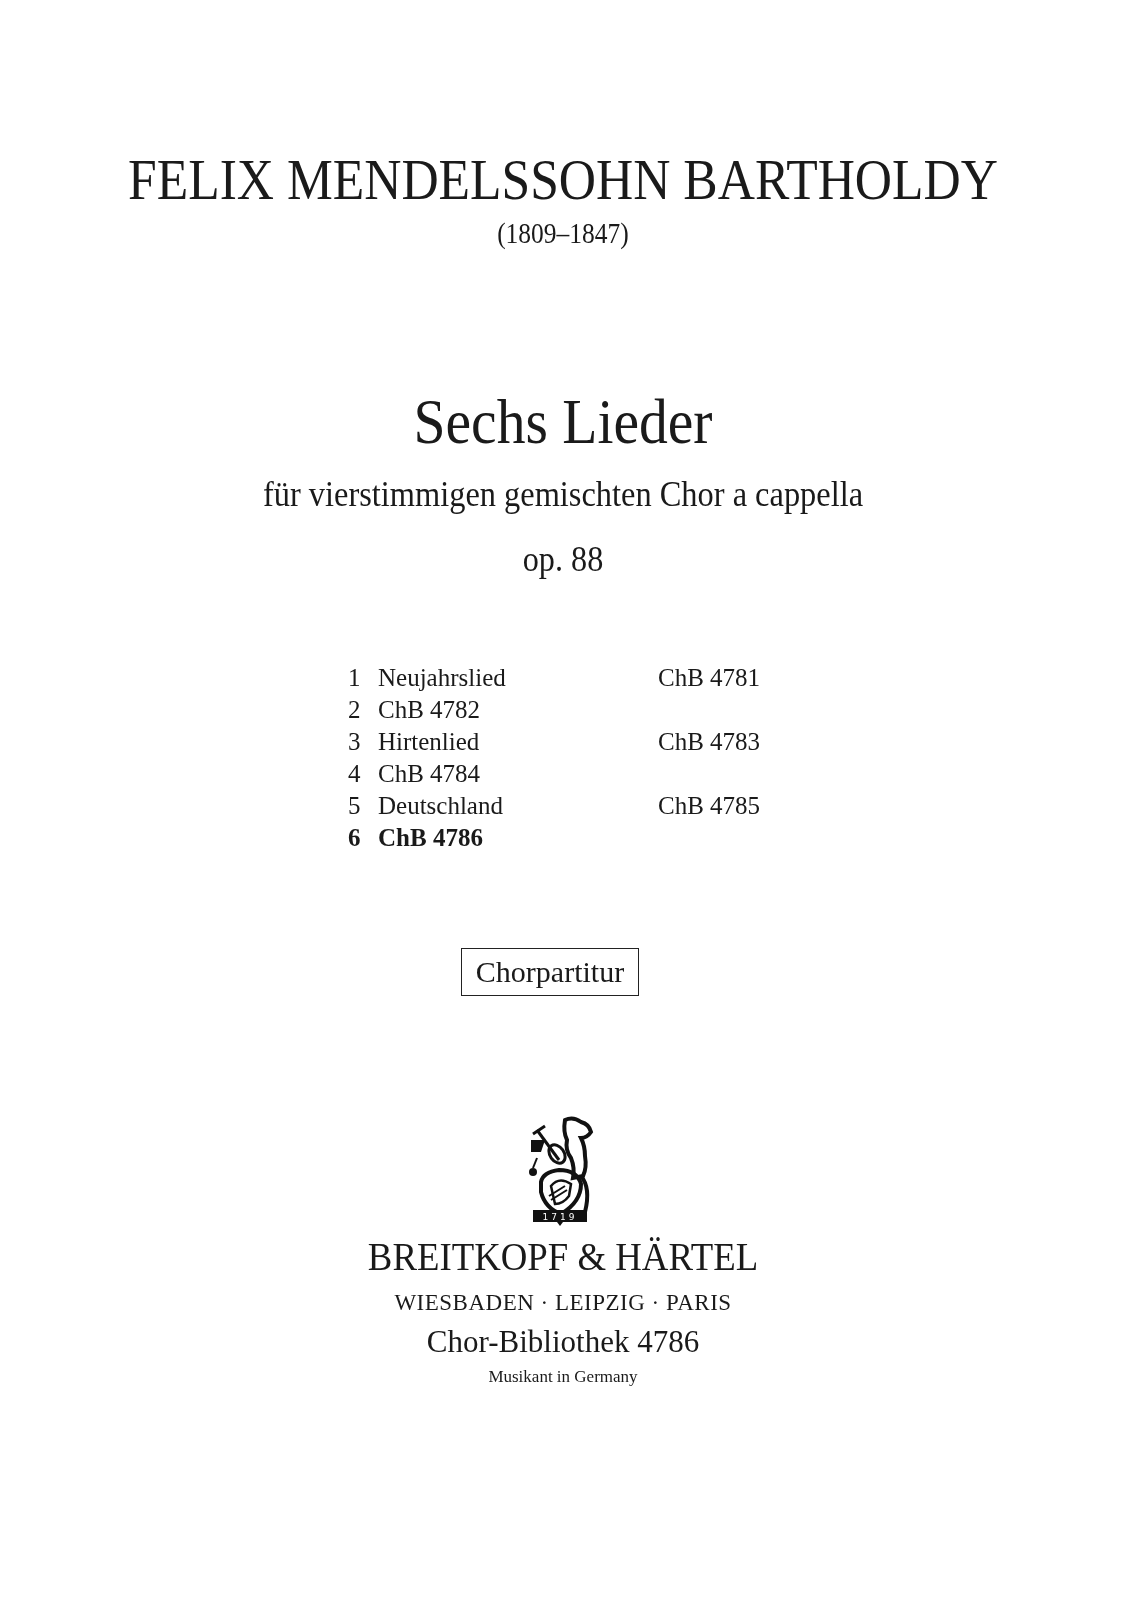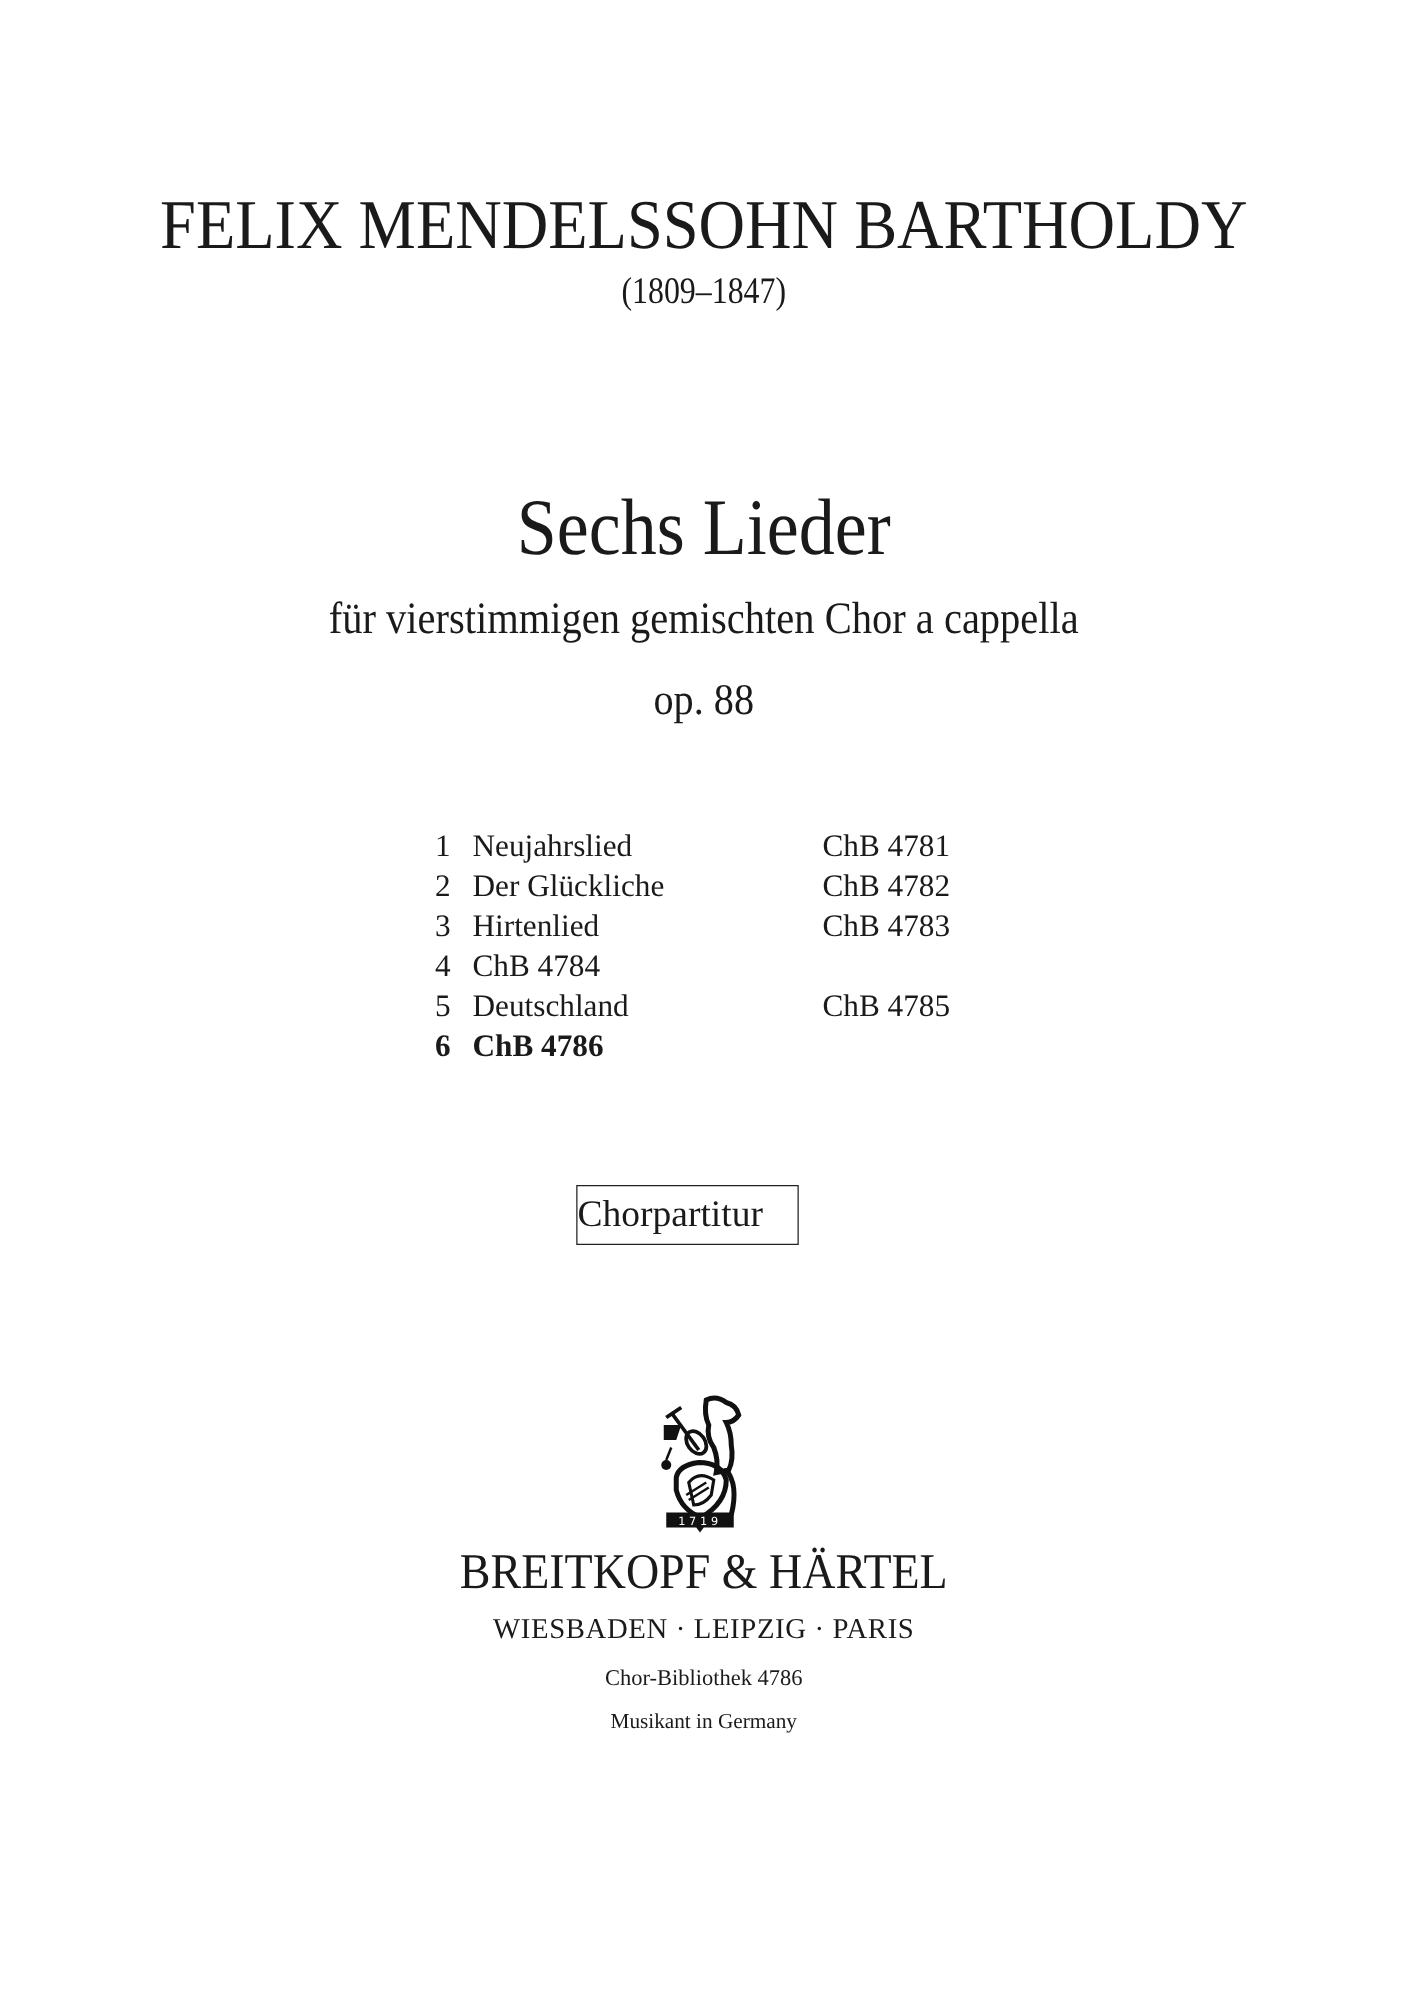--- a/index.html
+++ b/index.html
@@ -23,49 +23,48 @@
     }
     .song-row { display: flex; align-items: baseline; height: 32px; }
     .song-num { width: 30px; flex: none; }
     .song-name { flex: 1; white-space: nowrap; }
     .song-code { width: 100px; text-align: right; flex: none; white-space: nowrap; }
     .song-row.bold { font-weight: bold; }
 
     .edition-box {
       position: absolute; top: 948px; left: 461px; width: 178px; height: 48px;
       border: 1.5px solid #222; box-sizing: border-box;
-      font-size: 30px; line-height: 46px; 
+      font-size: 30px; line-height: 46px; text-align: center;
     }
 
     .logo { position: absolute; top: 1112px; left: 515px; width: 90px; height: 115px; }
 
     .publisher { top: 1232px; font-size: 40px; line-height: 50px; transform: scaleX(0.92); }
     .cities { top: 1288px; font-size: 23px; line-height: 30px; letter-spacing: 0.5px; }
-    .series { top: 1324px; font-size: 18px; line-height: 36px; }
+    .series { top: 1324px; font-size: 31px; line-height: 36px; }
     .printed { top: 1366px; font-size: 17px; line-height: 22px; }
   </style>
 </head>
 <body>
 
 <div class="abs composer">FELIX MENDELSSOHN BARTHOLDY</div>
 <div class="abs dates">(1809–1847)</div>
 
 <div class="abs work-title">Sechs Lieder</div>
 <div class="abs subtitle">für vierstimmigen gemischten Chor a cappella</div>
 <div class="abs opus">op. 88</div>
 
 <div class="song-list">
   <div class="song-row">
     <span class="song-num">1</span>
     <span class="song-name">Neujahrslied</span>
     <span class="song-code">ChB 4781</span>
   </div>
   <div class="song-row">
     <span class="song-num">2</span>
-    <span class="song-name">Der Glückliche</span>
     <span class="song-code">ChB 4782</span>
   </div>
   <div class="song-row">
     <span class="song-num">3</span>
     <span class="song-name">Hirtenlied</span>
     <span class="song-code">ChB 4783</span>
   </div>
   <div class="song-row">
     <span class="song-num">4</span>
     <span class="song-code">ChB 4784</span>

